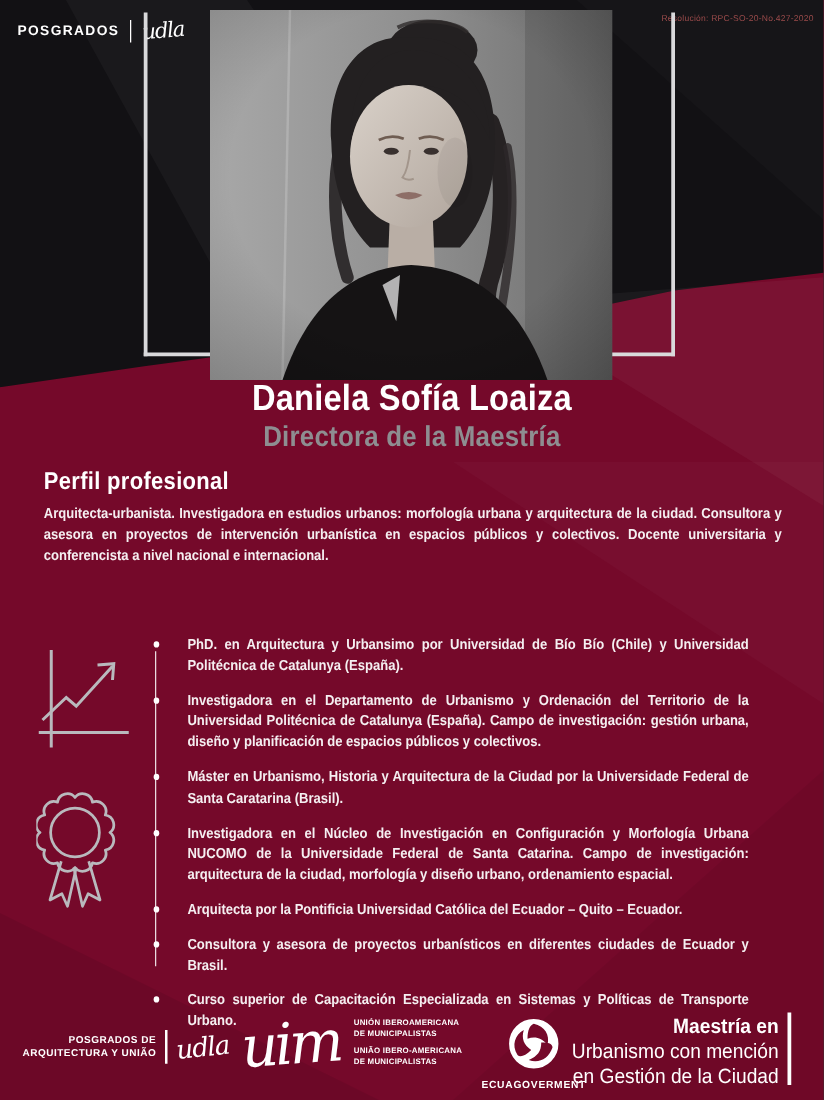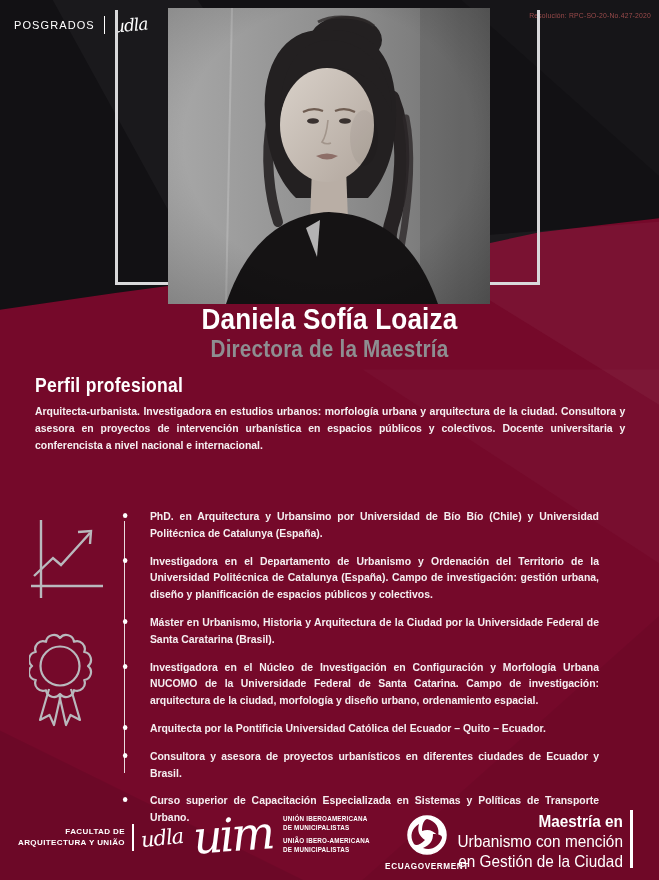--- a/index.html
+++ b/index.html
@@ -17,21 +17,21 @@
     clip-path:polygon(100% 25.2%,100% 46%,60% 27.5%);}
   .tri2{position:absolute;inset:0;background:rgba(0,0,0,.07);
     clip-path:polygon(0 83%,46% 100%,0 100%);}
   .tri3{position:absolute;inset:0;background:rgba(255,255,255,.025);
     clip-path:polygon(55% 42%,100% 64%,100% 42%);}
   .tri4{position:absolute;inset:0;background:rgba(0,0,0,.05);
     clip-path:polygon(100% 70%,100% 100%,55% 100%);}
 
   
   .brand{position:absolute;left:14px;top:15px;display:flex;align-items:center;gap:9px;color:#fff;}
-  .brand-label{font-size:11px;letter-spacing:1.1px;font-weight:normal;}
+  .brand-label{font-size:11px;letter-spacing:1.1px;font-weight:bold;}
   .brand-sep{width:1px;height:18px;background:#fff;}
   .script{font-family:"DejaVu Serif",serif;font-style:italic;color:#fff;}
   .brand .script{font-size:17px;transform:rotate(-5deg);letter-spacing:-1px;}
   .resol{position:absolute;right:8px;top:12px;font-size:6.8px;color:#9b4b4b;letter-spacing:.2px;}
 
   
   .frame{position:absolute;left:115px;top:10px;width:419px;height:272px;
     border-left:3px solid #d9d9db;border-right:3px solid #d9d9db;border-bottom:3px solid #d9d9db;}
   .photo{position:absolute;left:168px;top:8px;width:322px;height:296px;}
   .photo svg{display:block;}
@@ -183,21 +183,21 @@
     <li>Investigadora en el Departamento de Urbanismo y Ordenación del Territorio de la Universidad Politécnica de Catalunya (España). Campo de investigación: gestión urbana, diseño y planificación de espacios públicos y colectivos.</li>
     <li>Máster en Urbanismo, Historia y Arquitectura de la Ciudad por la Universidade Federal de Santa Caratarina (Brasil).</li>
     <li>Investigadora en el Núcleo de Investigación en Configuración y Morfología Urbana NUCOMO de la Universidade Federal de Santa Catarina. Campo de investigación: arquitectura de la ciudad, morfología y diseño urbano, ordenamiento espacial.</li>
     <li>Arquitecta por la Pontificia Universidad Católica del Ecuador – Quito – Ecuador.</li>
     <li>Consultora y asesora de proyectos urbanísticos en diferentes ciudades de Ecuador y Brasil.</li>
     <li>Curso superior de Capacitación Especializada en Sistemas y Políticas de Transporte Urbano.</li>
   </ul>
 
   <div class="fac">
     <div class="fac-text">
-      <div>FACULTAD DE</div>
+      <div>POSGRADOS DE</div>
       <div>ARQUITECTURA Y UNIÃO</div>
     </div>
     <div class="fac-sep"></div>
     <span class="script">udla</span>
   </div>
 
   <div class="uim">
     <div class="uim-script">uim</div>
     <div class="uim-text">
       <div class="grp">

